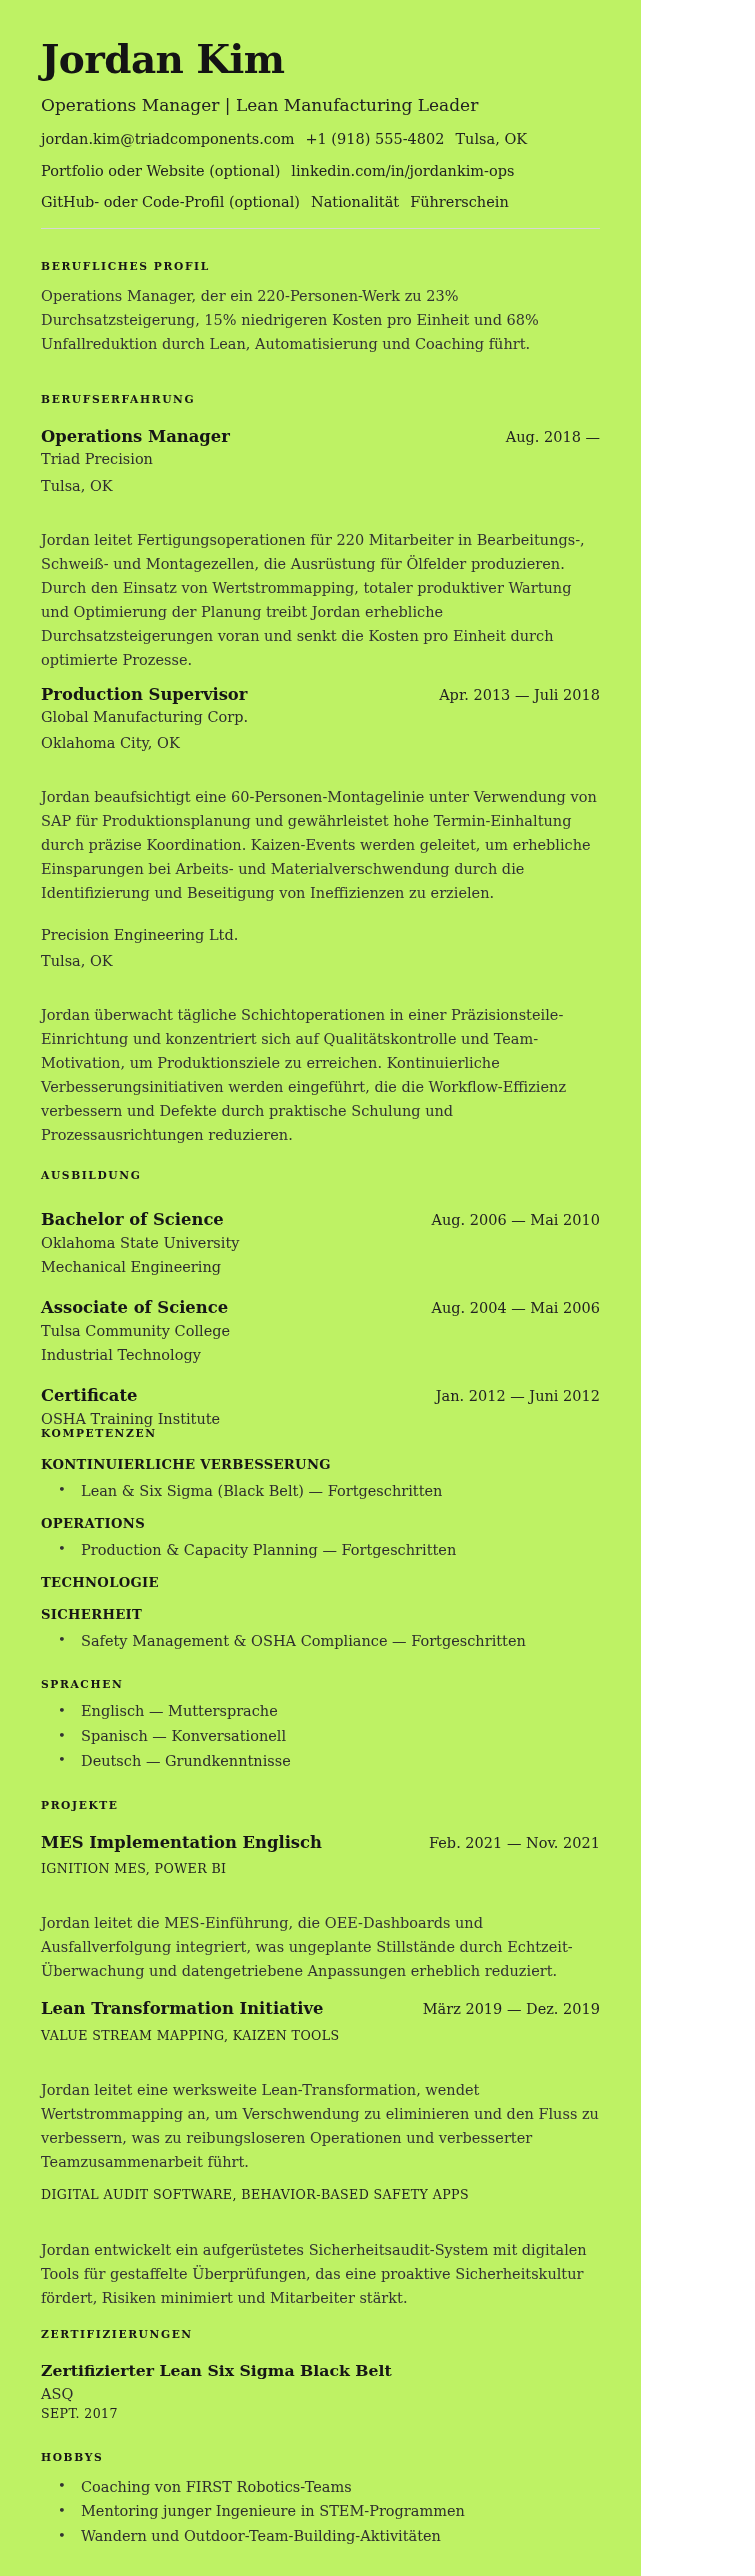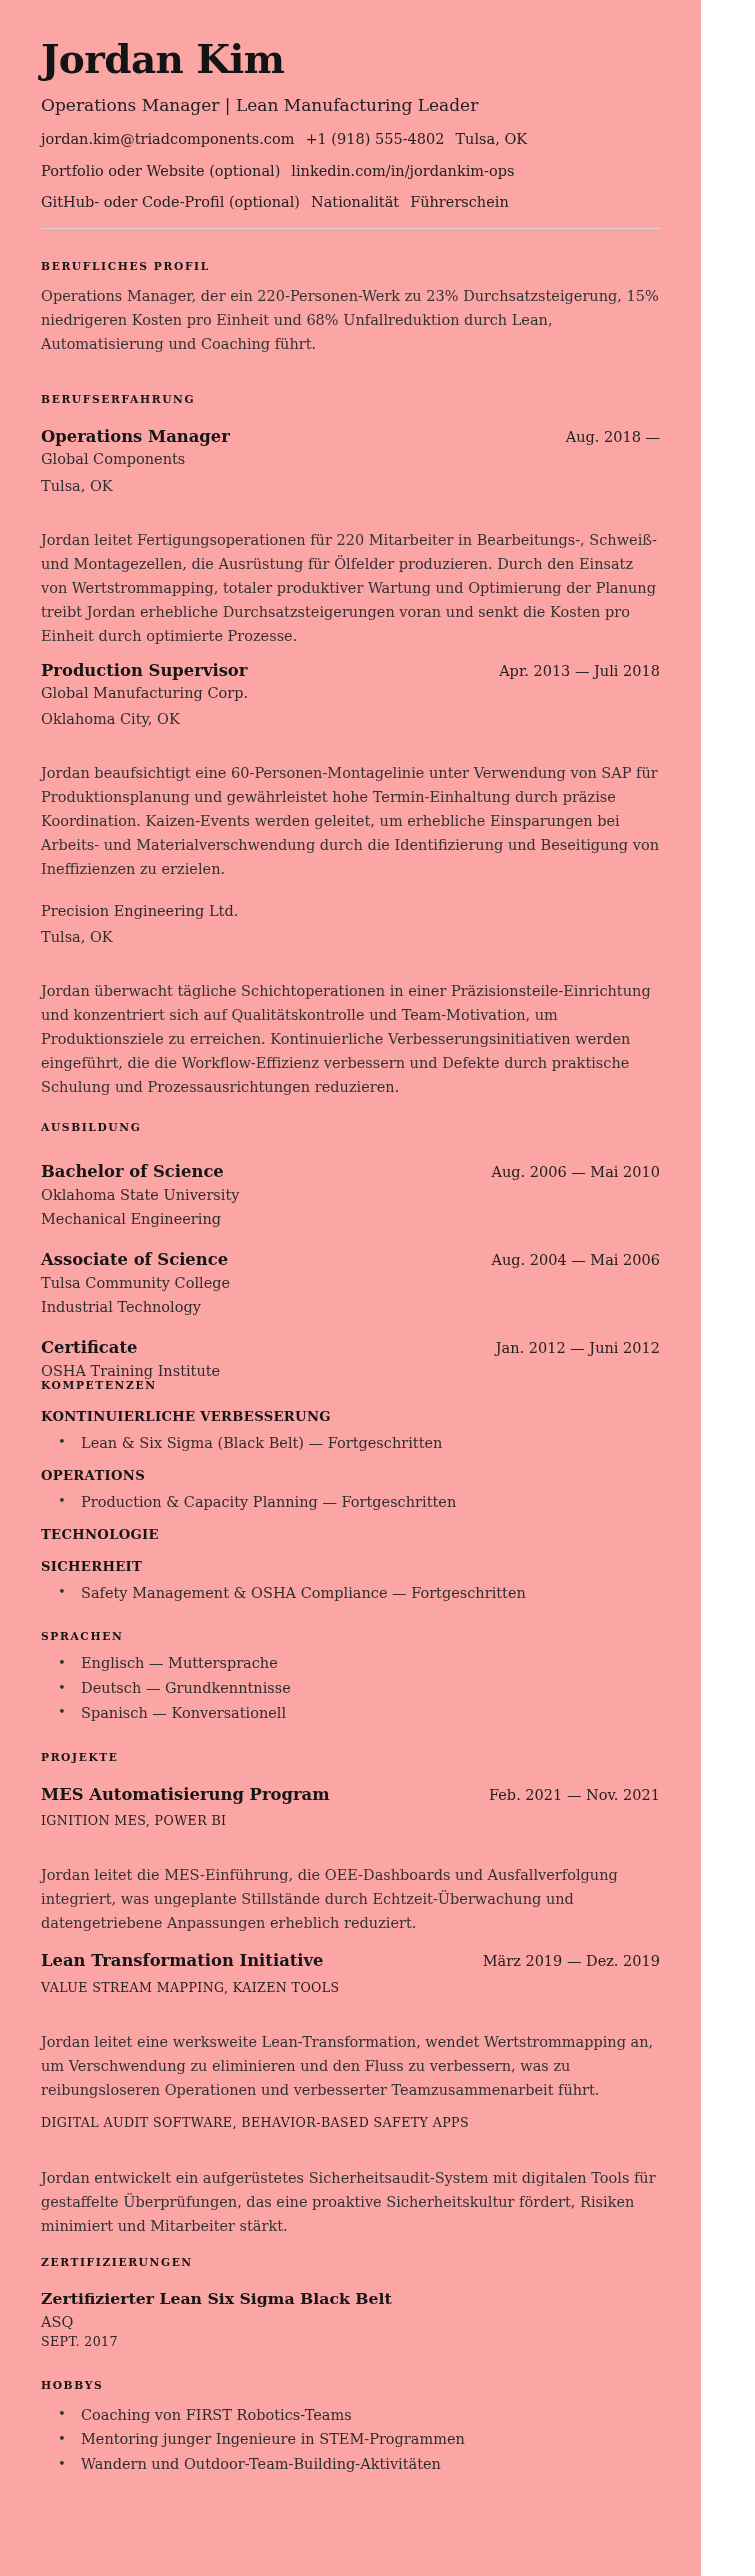--- a/index.html
+++ b/index.html
@@ -2,21 +2,21 @@
 <html lang="de" style="font-size:10px"><head>
 <meta charset="utf-8">
 <style>
   * { margin:0; padding:0; box-sizing:border-box; }
   html,body { background:#ffffff; }
   body {
     width:756px; height:2576px; overflow:hidden;
     font-family:"DejaVu Serif","Liberation Serif",serif;
     color:#2e2e2e;
   }
-  .page { width:701px; height:2576px; padding:39px 41px 25px 41px; background:#fca5a5; }
+  .page { width:641px; height:2576px; padding:39px 41px 25px 41px; background:#bef264; }
 
   
   .name {
     font-size:39px; font-weight:700; color:#141414; line-height:1.05;
     letter-spacing:-0.6px;
   }
   .headline { margin-top:16.4px; font-size:17px; color:#222; line-height:1.15; }
   .contact-row { margin-top:15px; font-size:14.5px; color:#222; display:flex; gap:11px; line-height:1.15; }
   .divider { border:none; border-top:1.3px solid #d6d6d6; margin-top:17.6px; }
 
@@ -110,21 +110,21 @@
   </section>
 
   <section>
     <div class="section-label lbl-experience">BERUFSERFAHRUNG</div>
 
     <div class="exp-entry-1">
       <div class="entry-head">
         <div class="entry-title">Operations Manager</div>
         <div class="entry-date">Aug. 2018 —</div>
       </div>
-      <div class="entry-line exp-company">Global Components</div>
+      <div class="entry-line exp-company">Triad Precision</div>
       <div class="entry-line exp-location">Tulsa, OK</div>
       <p class="para exp-desc">Jordan leitet Fertigungsoperationen für 220 Mitarbeiter in Bearbeitungs-, Schweiß- und Montagezellen, die Ausrüstung für Ölfelder produzieren. Durch den Einsatz von Wertstrommapping, totaler produktiver Wartung und Optimierung der Planung treibt Jordan erhebliche Durchsatzsteigerungen voran und senkt die Kosten pro Einheit durch optimierte Prozesse.</p>
     </div>
 
     <div class="exp-entry-2">
       <div class="entry-head">
         <div class="entry-title">Production Supervisor</div>
         <div class="entry-date">Apr. 2013 — Juli 2018</div>
       </div>
       <div class="entry-line exp-company">Global Manufacturing Corp.</div>
@@ -185,30 +185,30 @@
     </div>
     <div>
       <div class="skill-heading">SICHERHEIT</div>
       <div class="bullet-item skill-bullet">Safety Management &amp; OSHA Compliance — Fortgeschritten</div>
     </div>
   </section>
 
   <section>
     <div class="section-label lbl-languages">SPRACHEN</div>
     <div class="bullet-item lang-item-0">Englisch — Muttersprache</div>
+    <div class="bullet-item lang-item-1">Spanisch — Konversationell</div>
     <div class="bullet-item lang-item-2">Deutsch — Grundkenntnisse</div>
-    <div class="bullet-item lang-item-1">Spanisch — Konversationell</div>
   </section>
 
   <section>
     <div class="section-label lbl-projects">PROJEKTE</div>
 
     <div class="proj-entry-1">
       <div class="entry-head">
-        <div class="entry-title">MES Automatisierung Program</div>
+        <div class="entry-title">MES Implementation Englisch</div>
         <div class="entry-date">Feb. 2021 — Nov. 2021</div>
       </div>
       <div class="proj-tools">IGNITION MES, POWER BI</div>
       <p class="para proj-desc">Jordan leitet die MES-Einführung, die OEE-Dashboards und Ausfallverfolgung integriert, was ungeplante Stillstände durch Echtzeit-Überwachung und datengetriebene Anpassungen erheblich reduziert.</p>
     </div>
 
     <div class="proj-entry-2">
       <div class="entry-head">
         <div class="entry-title">Lean Transformation Initiative</div>
         <div class="entry-date">März 2019 — Dez. 2019</div>

